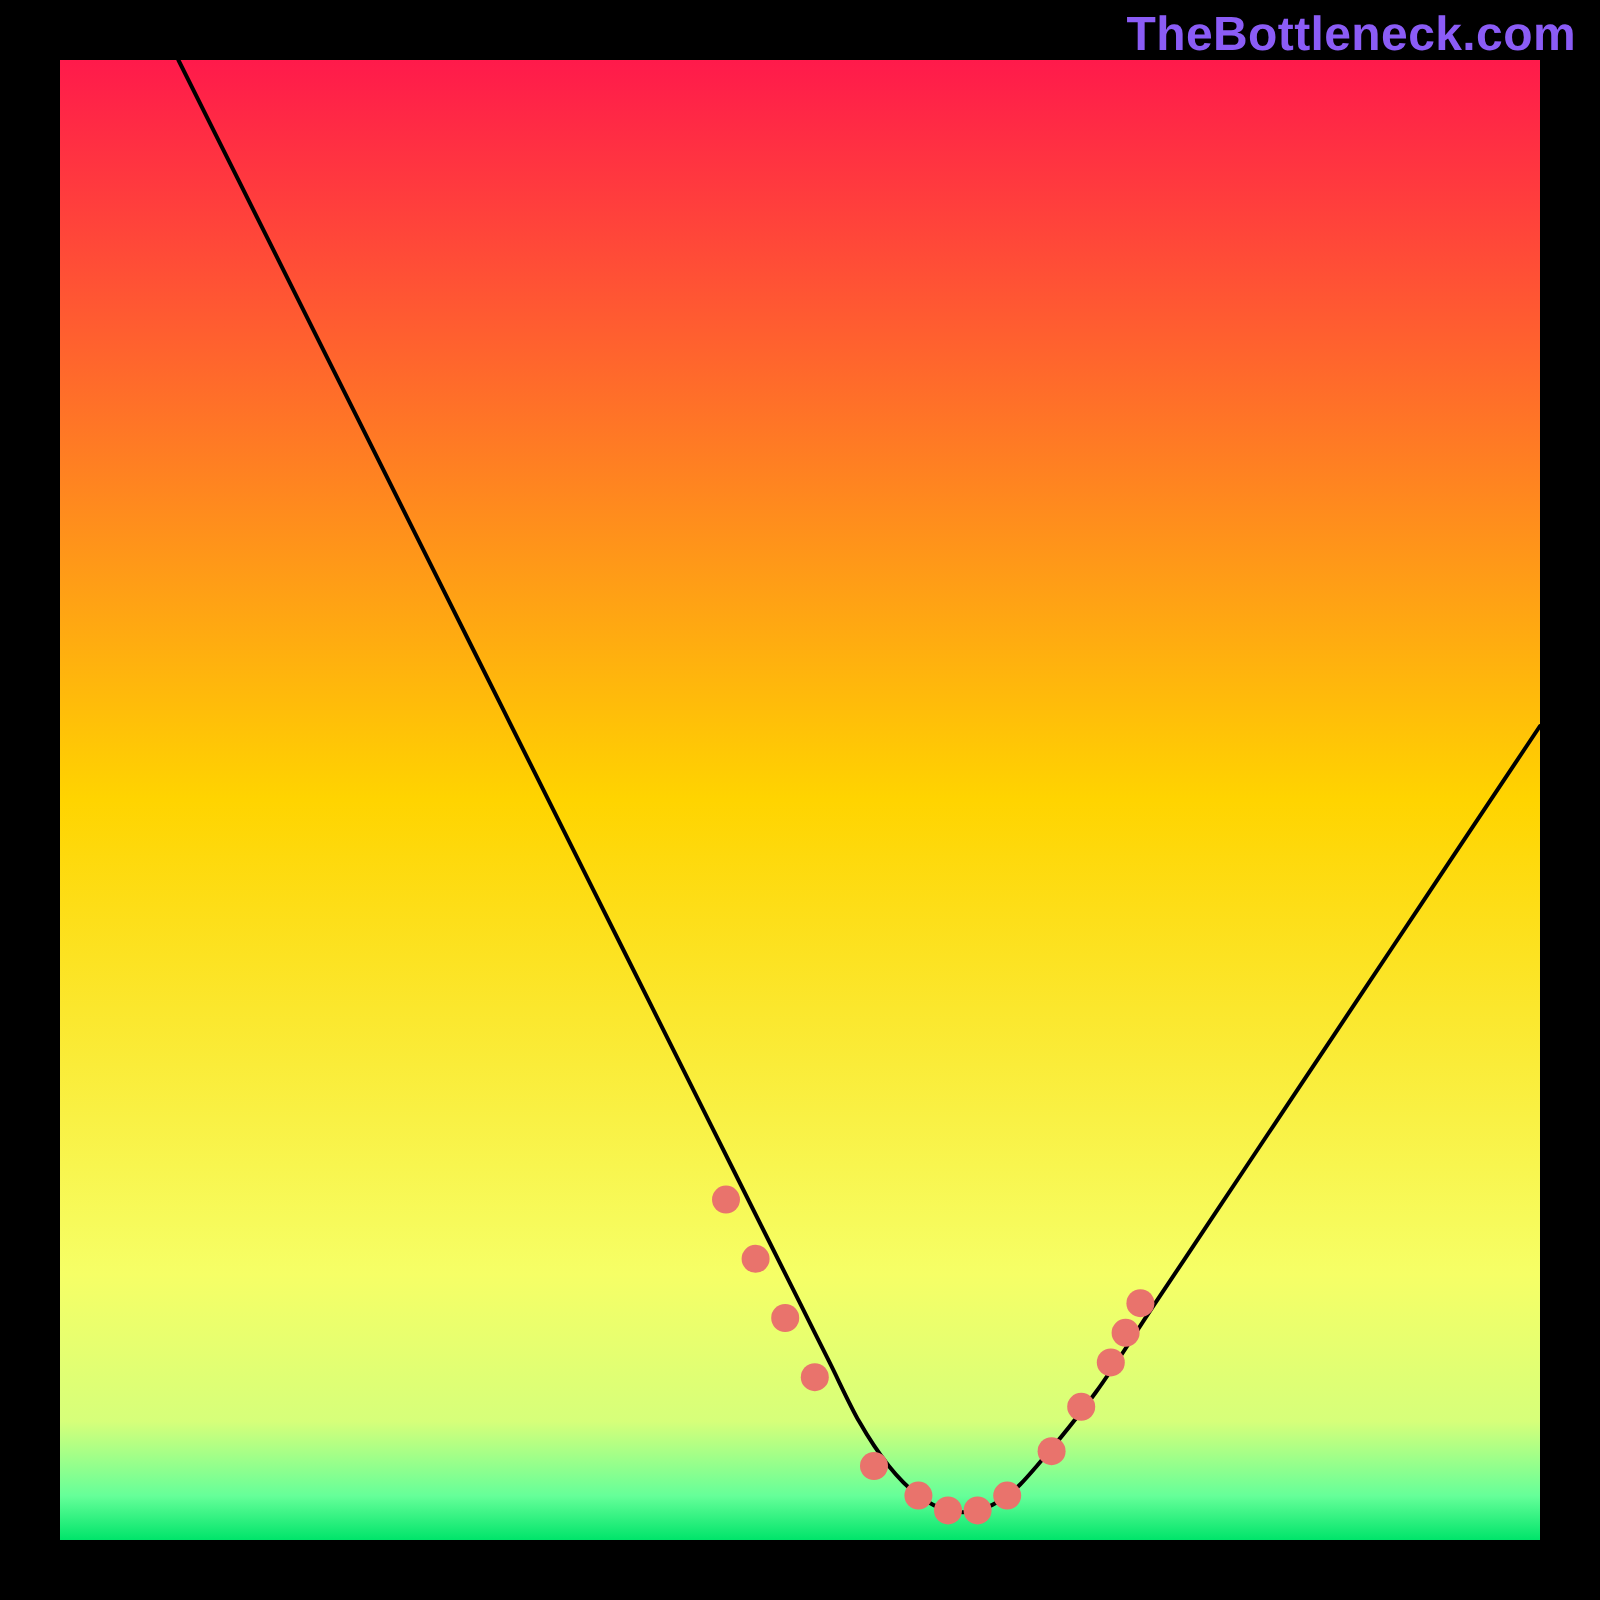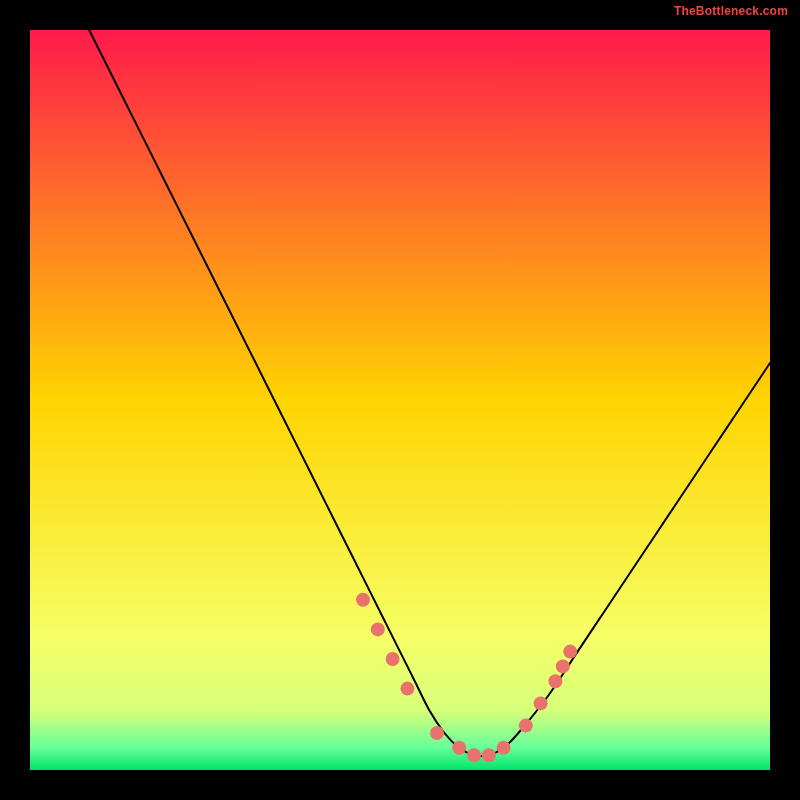--- a/index.html
+++ b/index.html
@@ -14,22 +14,22 @@
   .frame {
     position: relative;
     width: 800px;
     height: 800px;
     background: #000;
   }
   .watermark {
     position: absolute;
     top: 4px;
     right: 12px;
-    color: #ef4444;
-    font-size: 12px;
+    color: #8b5cf6;
+    font-size: 24px;
     font-weight: 600;
     letter-spacing: 0.2px;
     z-index: 10;
   }
   .plot {
     position: absolute;
     left: 30px;
     top: 30px;
     width: 740px;
     height: 740px;

